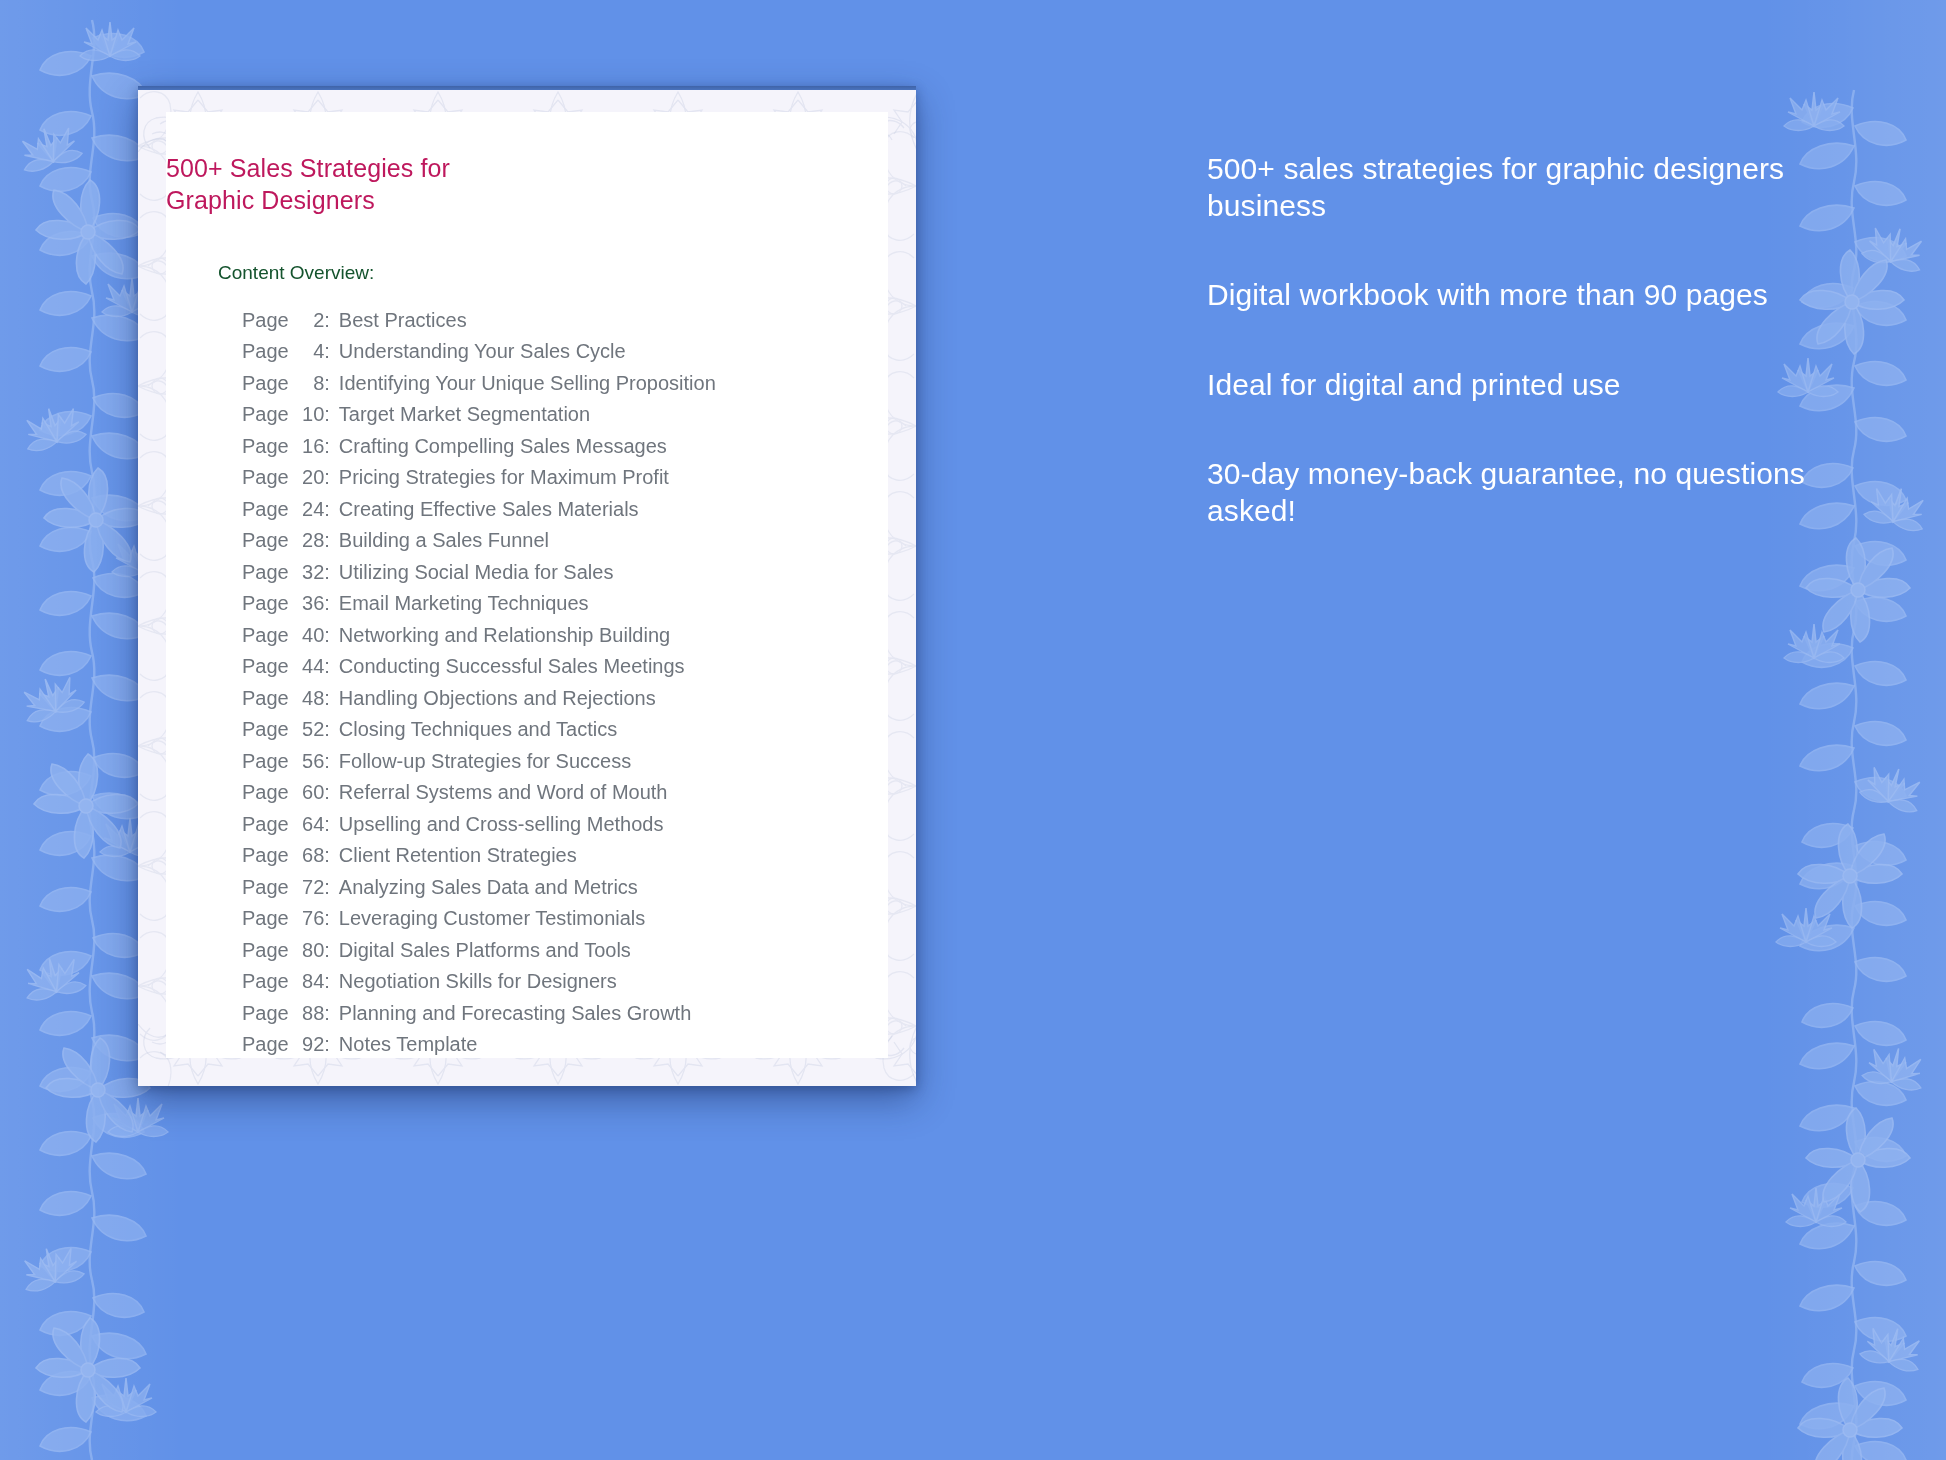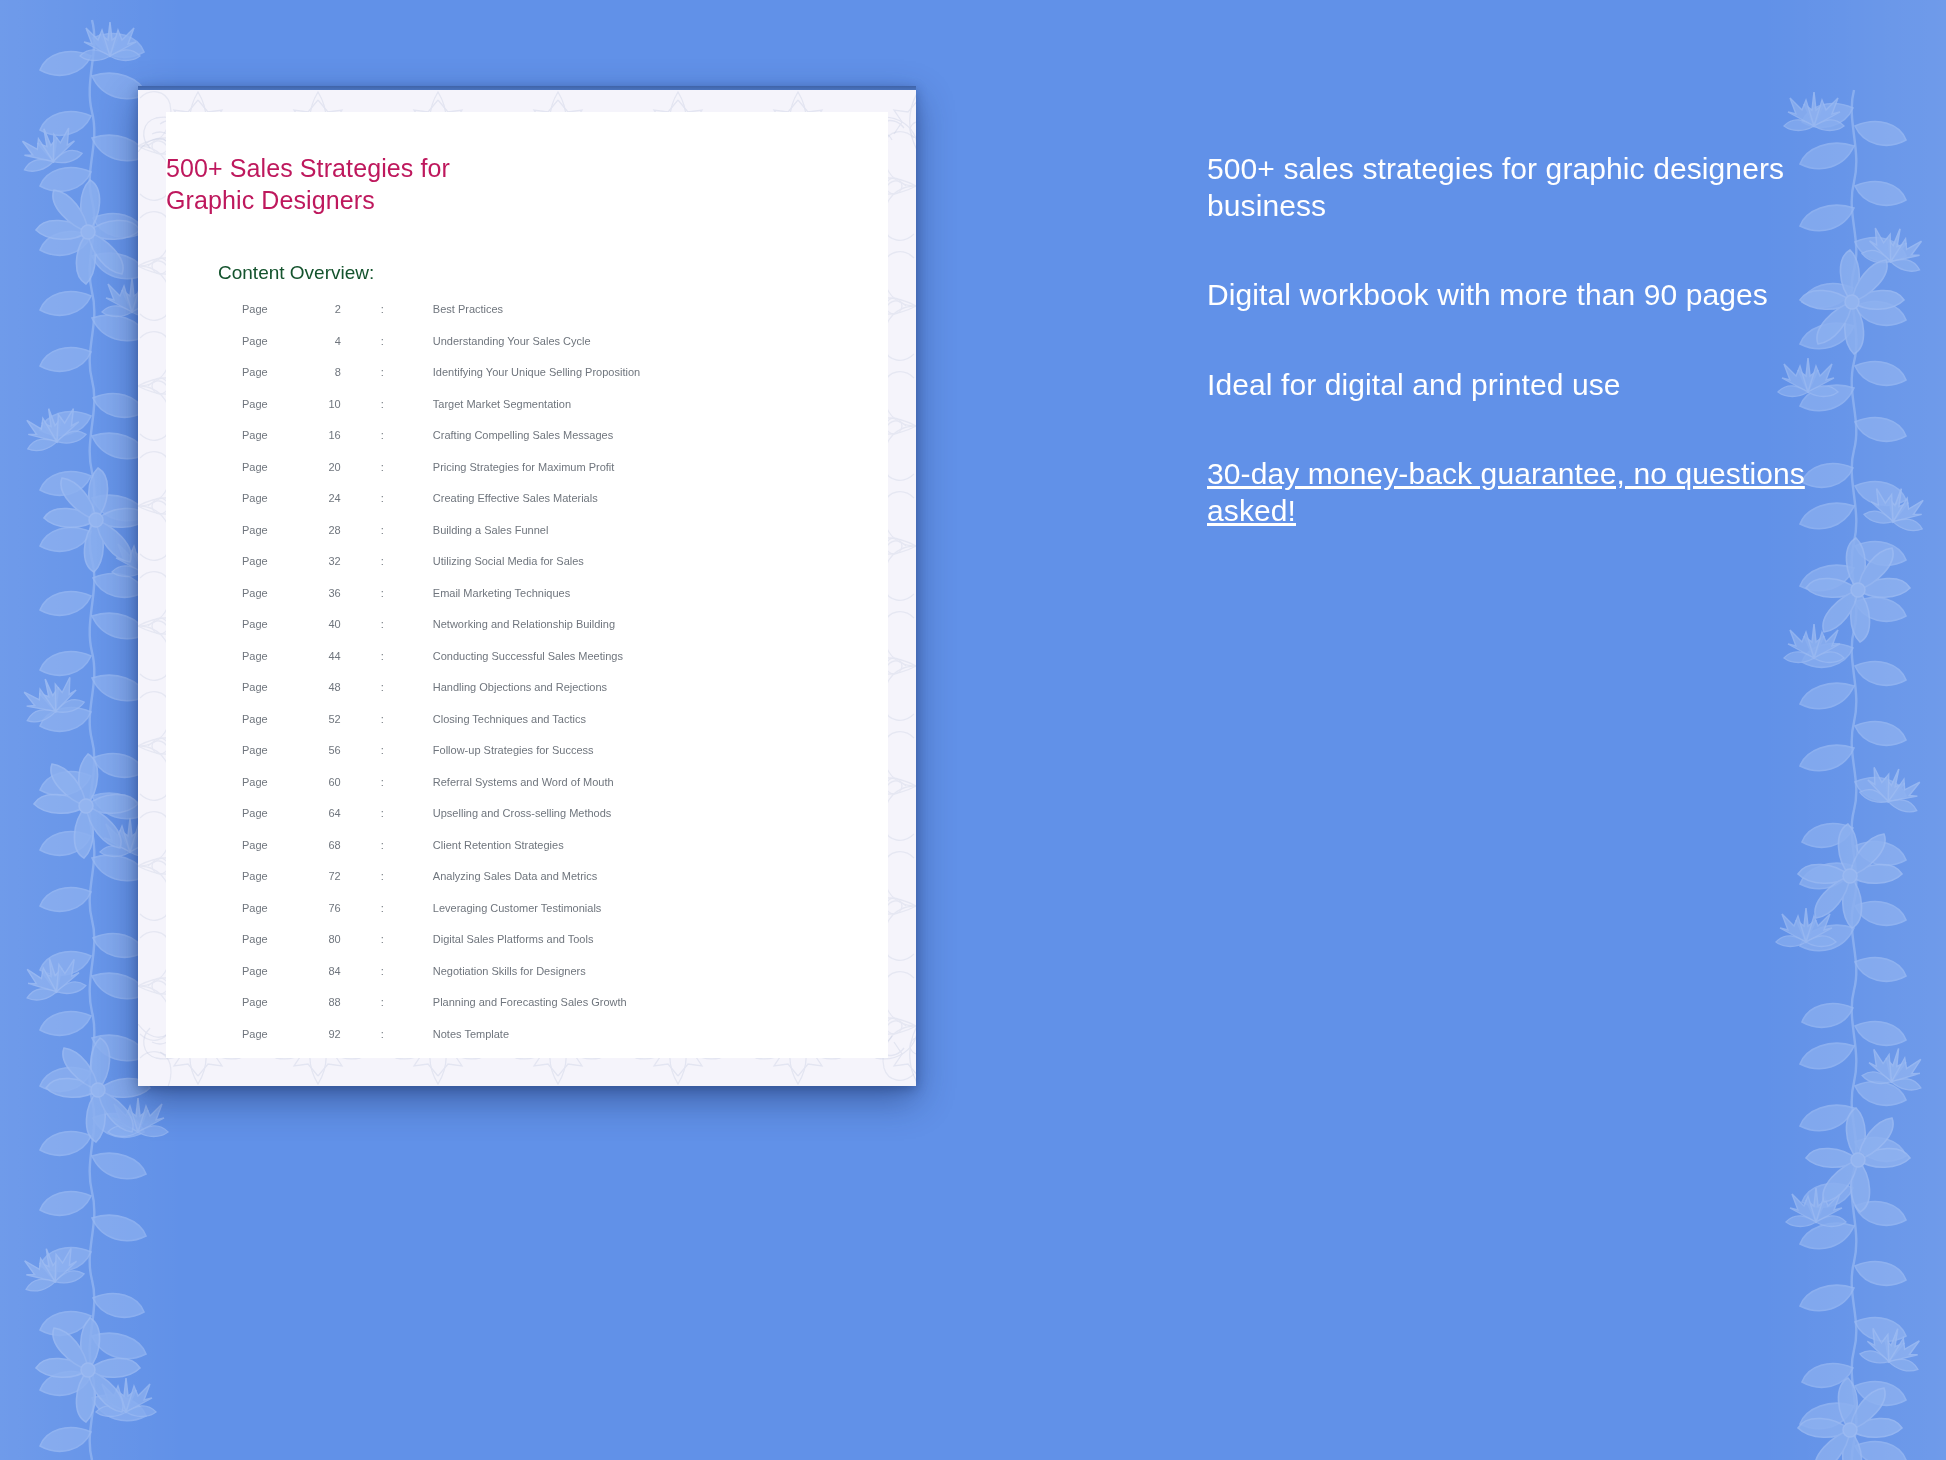--- a/index.html
+++ b/index.html
@@ -101,26 +101,25 @@
     font-weight: 400;
     color: #14532d;
   }
   #toc-list {
     margin: 0;
     padding: 20px 0 0 76px;
     list-style: none;
   }
   .toc-row {
     display: flex;
-    align-items: flex-start;
-    font-size: 11px;
+    align-items: center;
+    font-size: 20px;
     color: #6f757d;
     line-height: 1;
     height: 31.5px;
-    gap: 40px;
   }
   .toc-page-label {
     white-space: pre;
   }
   .toc-page-num {
     display: inline-block;
     width: 30px;
     text-align: right;
   }
   .toc-colon { padding-right: 9px; }
@@ -134,21 +133,21 @@
     width: 680px;
   }
   .claim {
     color: #ffffff;
     font-size: 30px;
     font-weight: 400;
     line-height: 1.24;
     letter-spacing: 0.1px;
     margin: 0 0 52px 0;
   }
-  .claim:last-child { margin-bottom: 0; text-decoration: underline; }
+  .claim:last-child { margin-bottom: 0; }
 </style>
 </head>
 <body>
 
 <div id="stage">
 
   <div class="edge-glow left"></div>
   <div class="edge-glow right"></div>
 
   <svg class="vine vine-left" viewBox="0 0 200 1460" preserveAspectRatio="none" xmlns="http://www.w3.org/2000/svg">

